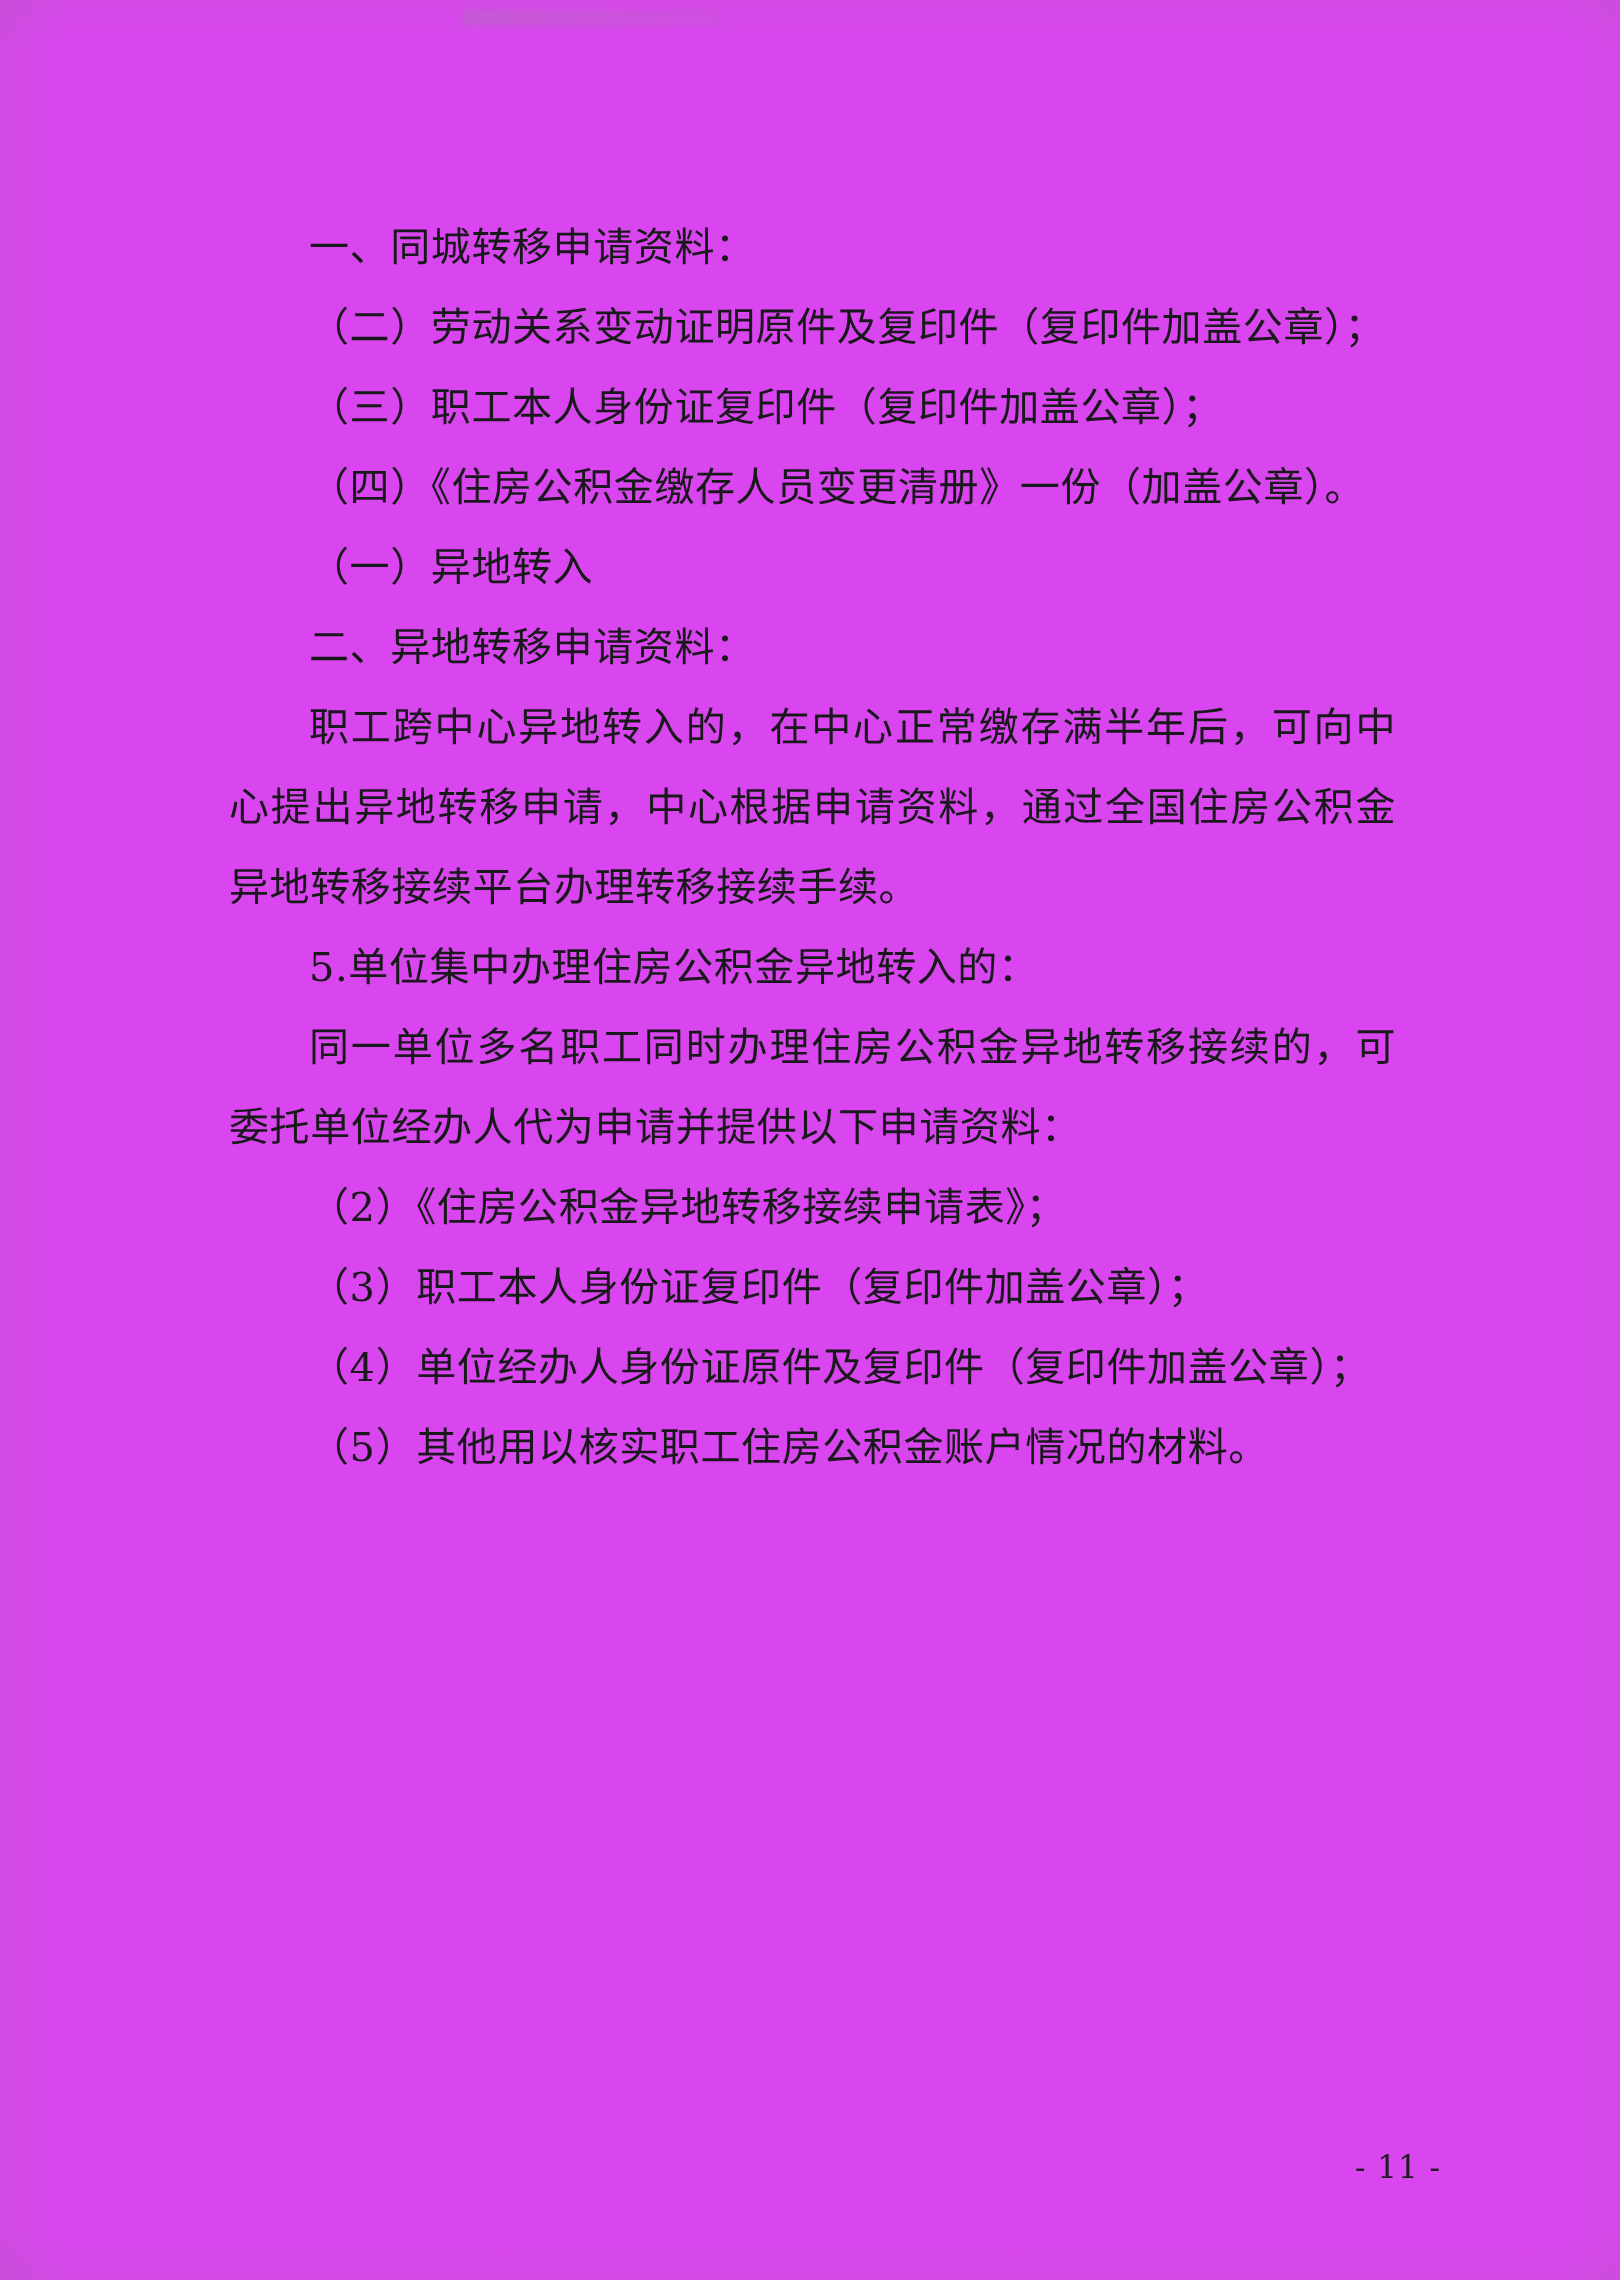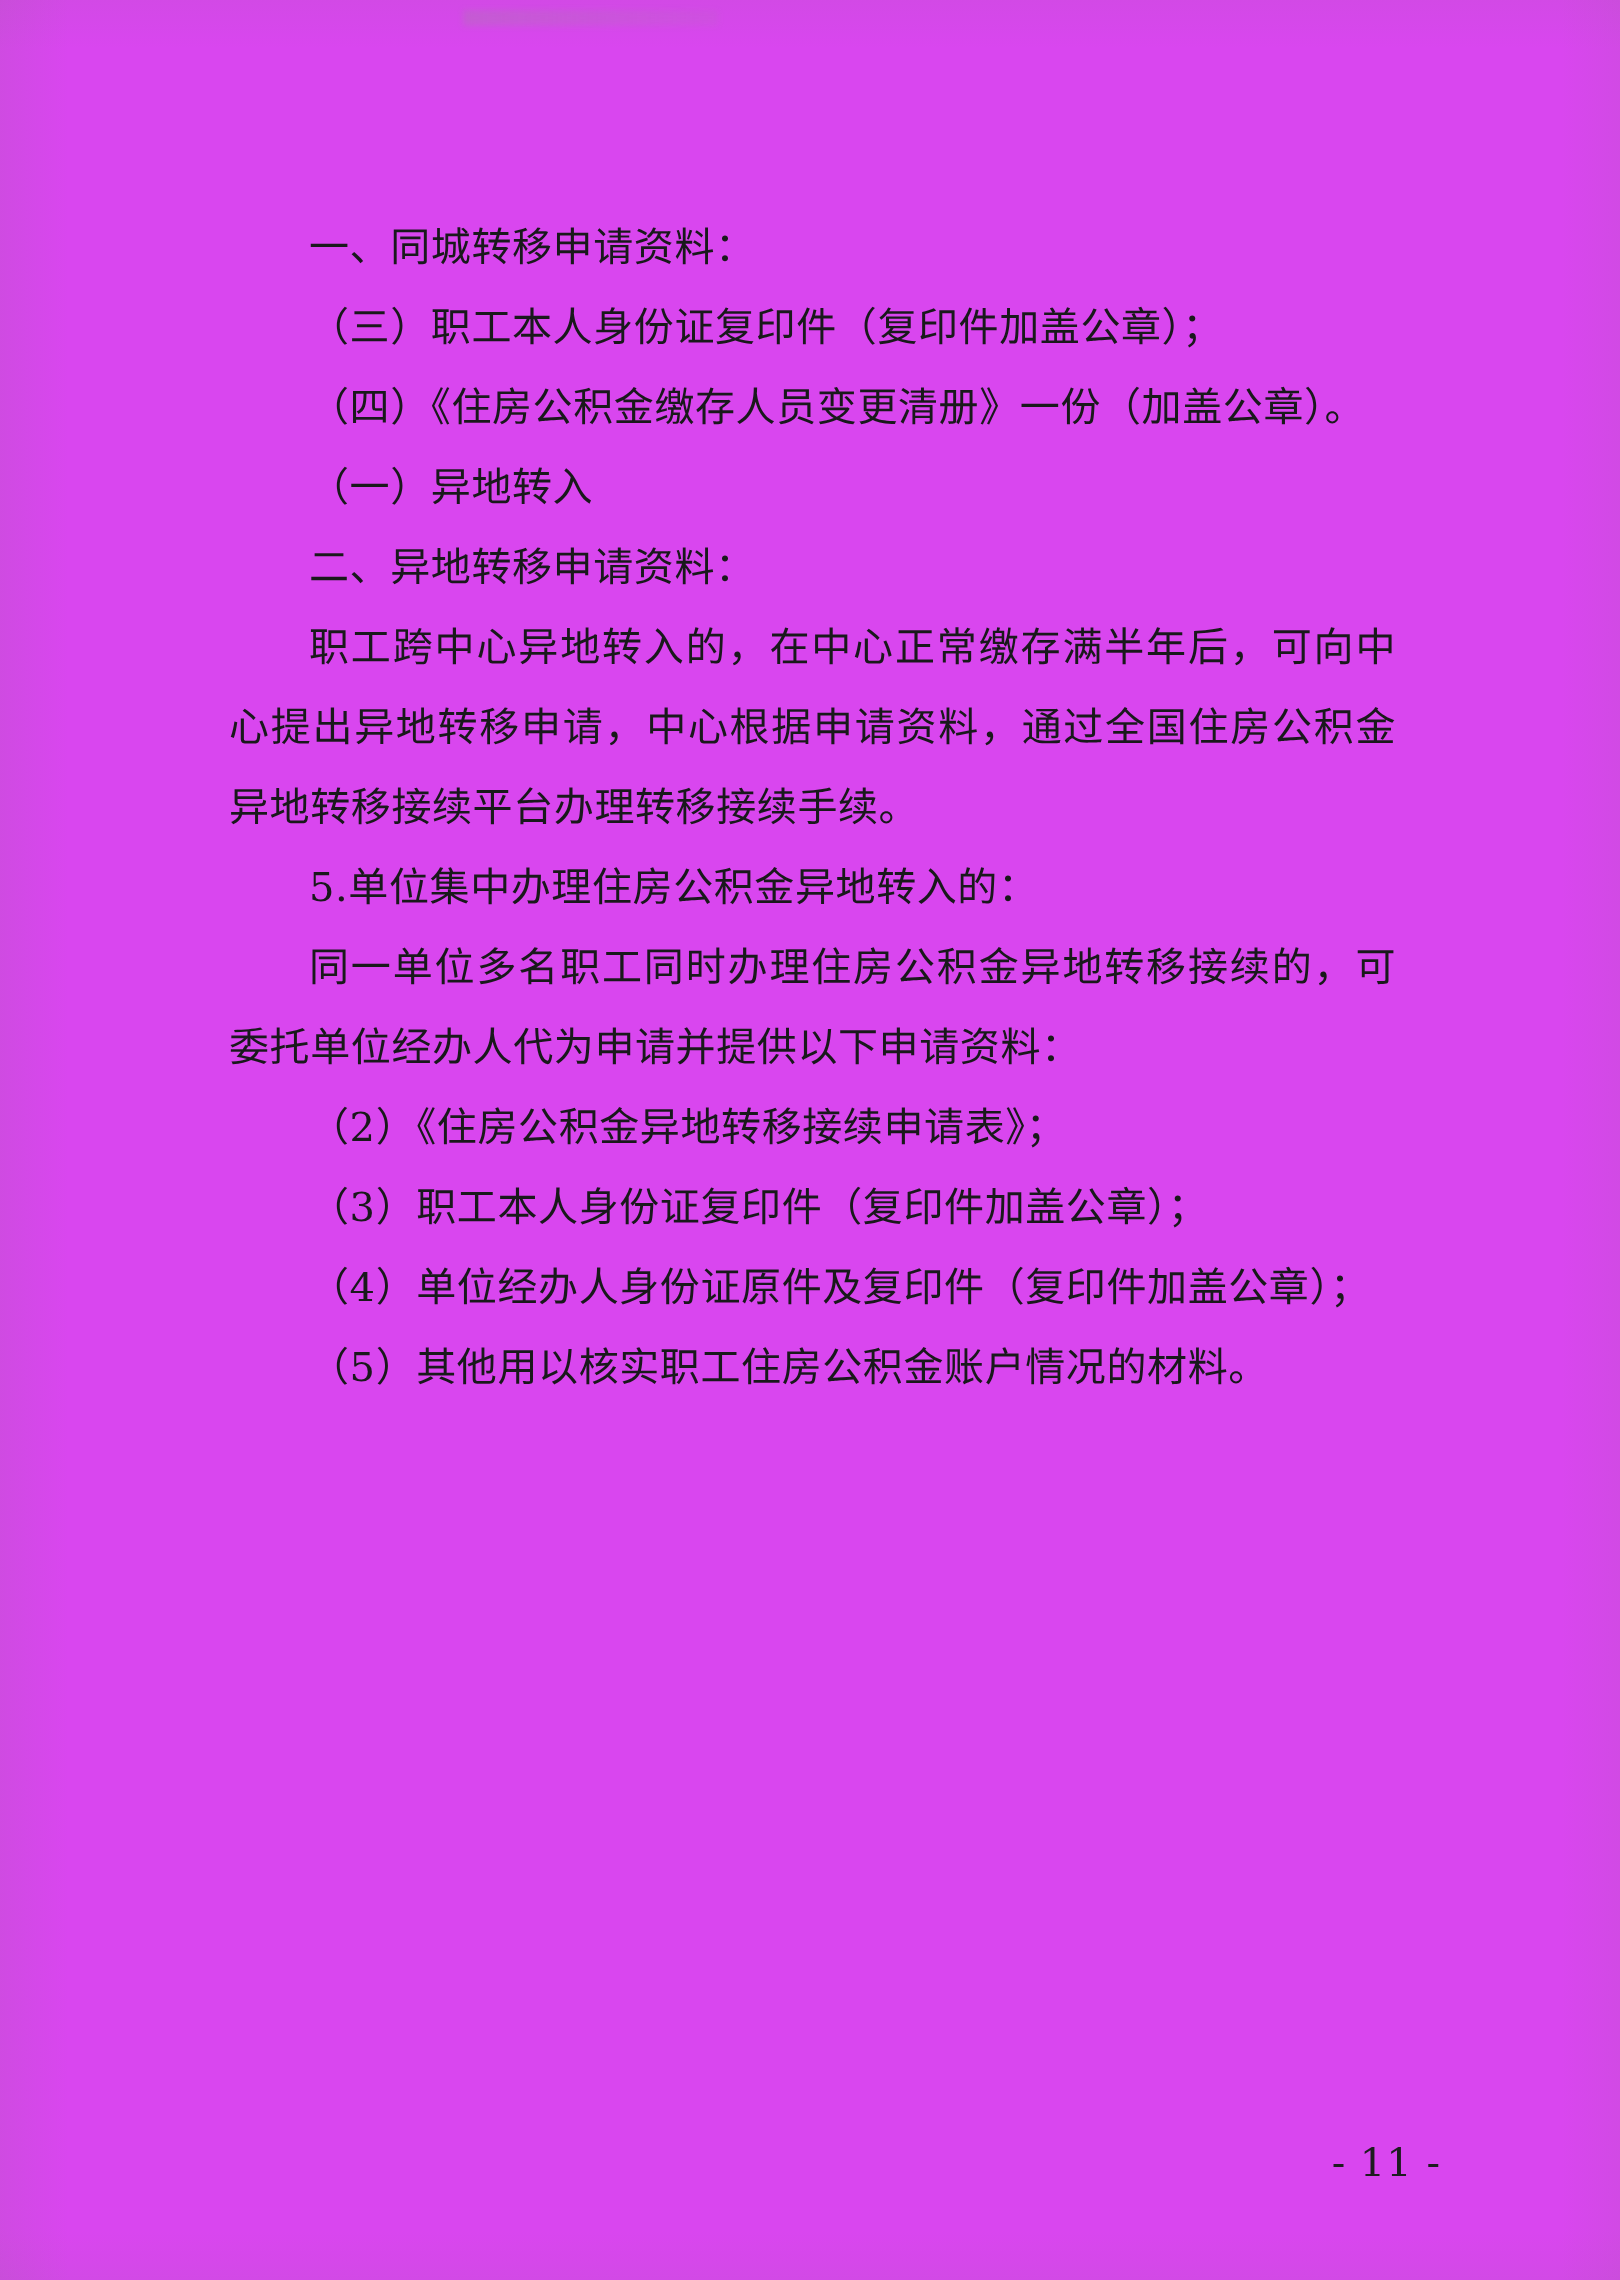--- a/index.html
+++ b/index.html
@@ -58,33 +58,34 @@
     word-break: break-all;
   }
   .indent {
     text-indent: 80px;
   }
   .page-number {
     position: absolute;
     right: 179px;
     bottom: 95px;
     font-family: "DejaVu Serif", "Liberation Serif", serif;
-    font-size: 40px;
+    font-size: 31px;
     color: #1d1d1f;
     letter-spacing: 1px;
   }
 </style>
 </head>
 <body>
 
 <div class="page">
   <div class="top-smudge"></div>
 
   <div class="content">
     <p class="para indent">一、同城转移申请资料：</p>
+    <p class="para indent">（二）劳动关系变动证明原件及复印件（复印件加盖公章）；</p>
     <p class="para indent">（三）职工本人身份证复印件（复印件加盖公章）；</p>
     <p class="para indent">（四）《住房公积金缴存人员变更清册》一份（加盖公章）。</p>
     <p class="para indent">（一）异地转入</p>
     <p class="para indent">二、异地转移申请资料：</p>
     <p class="para indent">职工跨中心异地转入的，在中心正常缴存满半年后，可向中心提出异地转移申请，中心根据申请资料，通过全国住房公积金异地转移接续平台办理转移接续手续。</p>
     <p class="para indent">5.单位集中办理住房公积金异地转入的：</p>
     <p class="para indent">同一单位多名职工同时办理住房公积金异地转移接续的，可委托单位经办人代为申请并提供以下申请资料：</p>
     <p class="para indent">（2）《住房公积金异地转移接续申请表》；</p>
     <p class="para indent">（3）职工本人身份证复印件（复印件加盖公章）；</p>
     <p class="para indent">（4）单位经办人身份证原件及复印件（复印件加盖公章）；</p>

